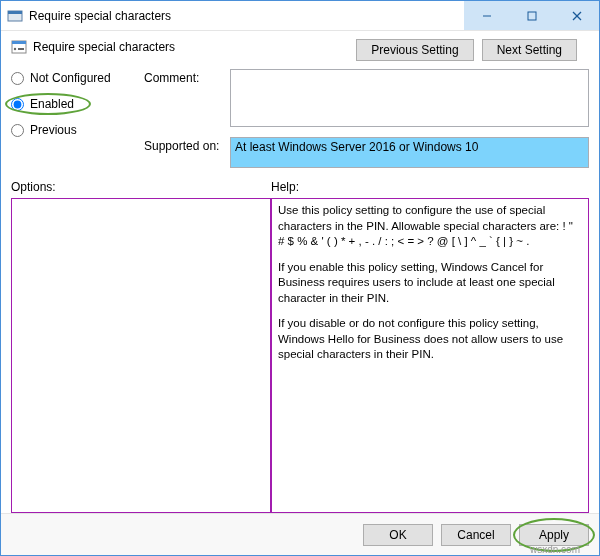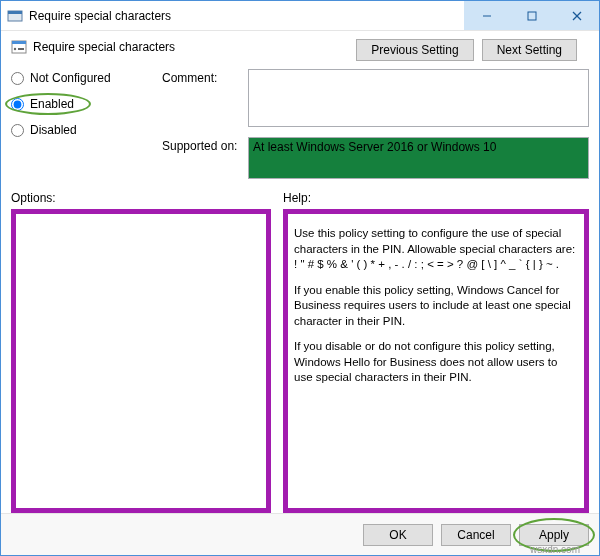--- a/index.html
+++ b/index.html
@@ -73,21 +73,21 @@
     .btn {
       border: 1px solid #adadad;
       background: #e1e1e1;
       padding: 3px 14px;
       font-size: 12px;
       font-family: inherit;
       cursor: pointer;
     }
     .mid {
       display: flex;
-      gap: 21px;
+      gap: 3px;
       justify-content: flex-end;
     }
     .radio-col {
       width: 130px;
       padding-top: 2px;
       display: flex;
       flex-direction: column;
       gap: 12px;
     }
     .radio-row {
@@ -128,36 +128,35 @@
       flex: 1;
       border: 1px solid #abadb3;
       background: #fff;
       font-family: inherit;
       font-size: 12px;
       padding: 2px 4px;
       resize: none;
       overflow-y: scroll;
     }
     .comment-box { height: 58px; }
-    .supported-box { height: 42px; background:#15803d;}
+    .supported-box { height: 31px; background:#7dd3fc;}
     .lower {
       display: flex;
-      gap: 12px;
       flex: 1;
       margin-top: 4px;
     }
     .lower-col { display:flex; flex-direction:column; flex:1; gap:2px;}
     .lower-col.options { flex: 0 0 260px; }
     .lower-label { font-size:12px; padding-bottom:2px;}
     .panel {
-      border: 5px solid #a21caf;
+      border: 1px solid #a21caf;
       background:#fff;
       flex:1;
       overflow-y: scroll;
-      padding: 12px 6px;
+      padding: 4px 6px;
       font-size: 11.5px;
       line-height: 1.35;
     }
     .panel p { margin: 0 0 10px 0; }
     .footer {
       height: 42px;
       display:flex;
       justify-content:flex-end;
       align-items:center;
       gap:8px;
@@ -243,21 +242,21 @@
           <input type="radio" name="state" style="">
           <span>Not Configured</span>
         </label>
         <label class="radio-row">
           <input type="radio" name="state" checked="" style="">
           <span>Enabled</span>
           <span class="highlight-ring"></span>
         </label>
         <label class="radio-row">
           <input type="radio" name="state" style="">
-          <span>Disabled</span>
+          <span>Previous</span>
         </label>
       </div>
 
       <div class="fields-col">
         <div class="field-row">
           <div class="field-label">Comment:</div>
           <textarea class="comment-box" style=""></textarea>
         </div>
         <div class="field-row">
           <div class="field-label">Supported on:</div>

